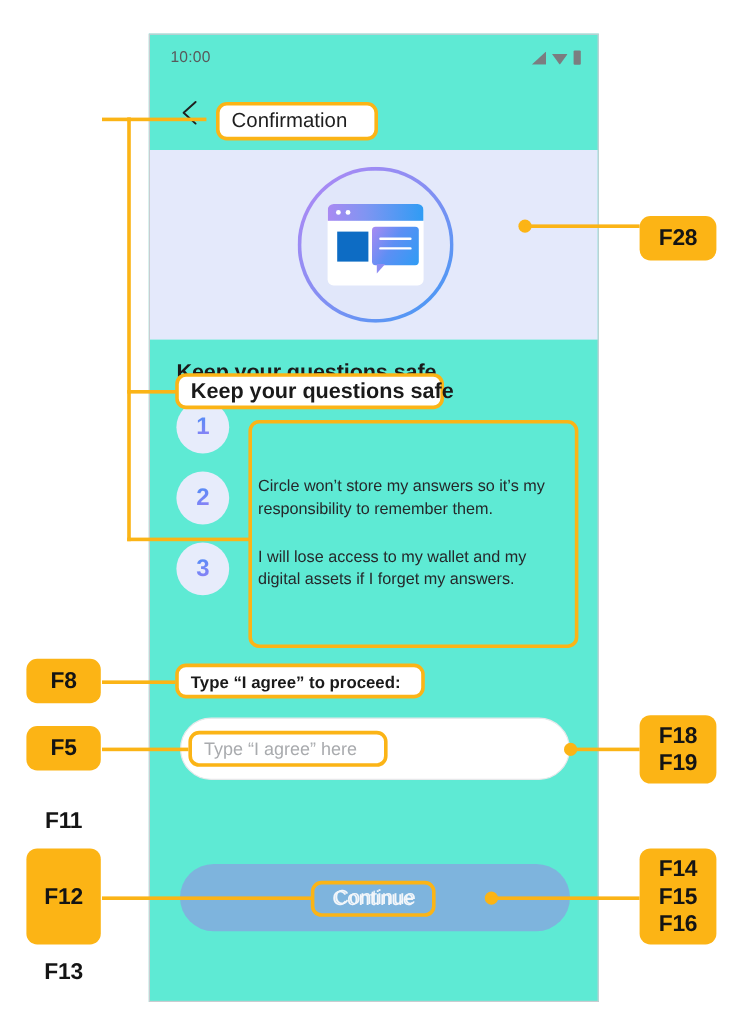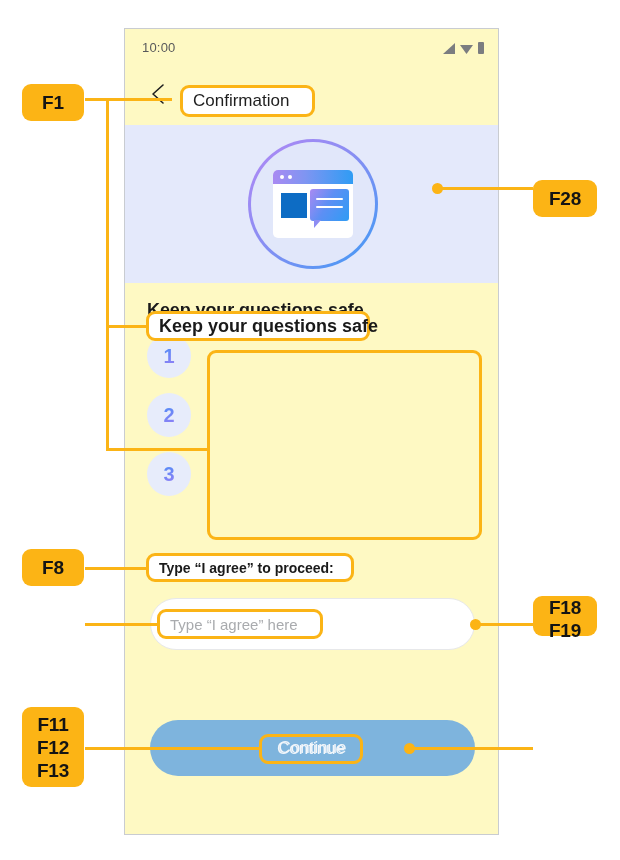--- a/index.html
+++ b/index.html
@@ -6,21 +6,21 @@
   body{
     width:620px;height:860px;background:#ffffff;position:relative;
     font-family:"Liberation Sans","DejaVu Sans",sans-serif;
     overflow:hidden;
   }
   #stage{position:absolute;left:0;top:0;width:620px;height:860px;}
 
   
   .phone{
     position:absolute;left:124px;top:28px;width:375px;height:807px;
-    background:#fef9c3;border:1px solid #c9ccd1;box-sizing:border-box;
+    background:#5eead4;border:1px solid #c9ccd1;box-sizing:border-box;
     overflow:hidden;
   }
 
   
   .statusbar{
     position:absolute;left:0;top:0;width:375px;height:40px;
   }
   .clock{
     position:absolute;left:17px;top:11px;font-size:13px;color:#58595b;
     letter-spacing:.2px;
@@ -205,25 +205,27 @@
     <div class="list">
       <div class="row">
         <div class="numcircle">
           <span class="numtxt">1</span>
         </div>
       </div>
       <div class="row">
         <div class="numcircle">
           <span class="numtxt">2</span>
         </div>
+        <div class="rowtext">Circle won’t store my answers so it’s my responsibility to remember them.</div>
       </div>
       <div class="row">
         <div class="numcircle">
           <span class="numtxt">3</span>
         </div>
+        <div class="rowtext">I will lose access to my wallet and my digital assets if I forget my answers.</div>
       </div>
     </div>
   </div>
 
   <div class="agreelabel" style="left:150px;top:558px;">Type “I agree” to proceed:</div>
 
   <div class="inputbox">
     <div class="inputph">Type “I agree” here</div>
   </div>
 
@@ -232,23 +234,20 @@
   </div>
 
   <div class="ann">
 
     <div class="line hl" style="left:85px;top:98px;width:24px;"></div>
     <div class="line vl" style="left:106px;top:98px;height:353px;"></div>
     <div class="line hl" style="left:106px;top:98px;width:66px;"></div>
     <div class="line hl" style="left:106px;top:325px;width:42px;"></div>
     <div class="line hl" style="left:106px;top:448px;width:104px;"></div>
 
-    <div class="badge" style="left:22px;top:84px;width:62px;height:37px;">
-      <span>F1</span>
-    </div>
 
     <div class="obox" style="left:180px;top:85px;width:135px;height:32px;">
       <div class="obox-t">
           <span class="otxt" style="font-size:17px;color:#1e1e1e;">Confirmation</span>
         </div>
     </div>
 
     <div class="obox" style="left:146px;top:311px;width:224px;height:30px;">
       <div class="obox-t">
           <span class="otxt" style="font-size:18px;font-weight:700;color:#1a1a1a;">Keep your questions safe</span>
@@ -267,42 +266,50 @@
     <div class="badge" style="left:22px;top:549px;width:62px;height:37px;">
       <span>F8</span>
     </div>
     <div class="obox" style="left:146px;top:553px;width:208px;height:29px;">
       <div class="obox-t">
           <span class="otxt" style="font-size:14px;font-weight:700;color:#1a1a1a;">Type “I agree” to proceed:</span>
         </div>
     </div>
 
     <div class="line hl" style="left:85px;top:623px;width:72px;"></div>
+    <div class="badge" style="left:22px;top:605px;width:62px;height:37px;">
+      <span>F5</span>
+    </div>
     <div class="obox" style="left:157px;top:609px;width:166px;height:30px;">
       <div class="obox-t">
           <span class="otxt" style="font-size:15px;color:#a9abae;">Type “I agree” here</span>
         </div>
     </div>
 
     <div class="cdot" style="left:470px;top:619px;"></div>
     <div class="line hl" style="left:475px;top:623px;width:58px;"></div>
-    <div class="badge" style="left:533px;top:596px;width:64px;height:40px;justify-content:space-between;">
+    <div class="badge" style="left:533px;top:596px;width:64px;height:57px;">
       <span>F18</span>
       <span>F19</span>
     </div>
 
     <div class="line hl" style="left:85px;top:747px;width:175px;"></div>
-    <div class="badge" style="left:22px;top:707px;width:62px;height:80px;">
+    <div class="badge" style="left:22px;top:707px;width:62px;height:80px;gap:40px;">
       <span>F11</span>
       <span>F12</span>
       <span>F13</span>
     </div>
     <div class="obox" style="left:259px;top:734px;width:104px;height:30px;background:transparent;">
       <div class="obox-t" style="justify-content:center;">
           <span class="otxt" style="font-size:17px;color:#f2f6fa;width:100%;text-align:center;">Continue</span>
         </div>
     </div>
 
     <div class="cdot" style="left:404px;top:743px;"></div>
     <div class="line hl" style="left:409px;top:747px;width:124px;"></div>
+    <div class="badge" style="left:533px;top:707px;width:64px;height:80px;">
+      <span>F14</span>
+      <span>F15</span>
+      <span>F16</span>
+    </div>
 
   </div>
 </div>
 
 </body></html>

